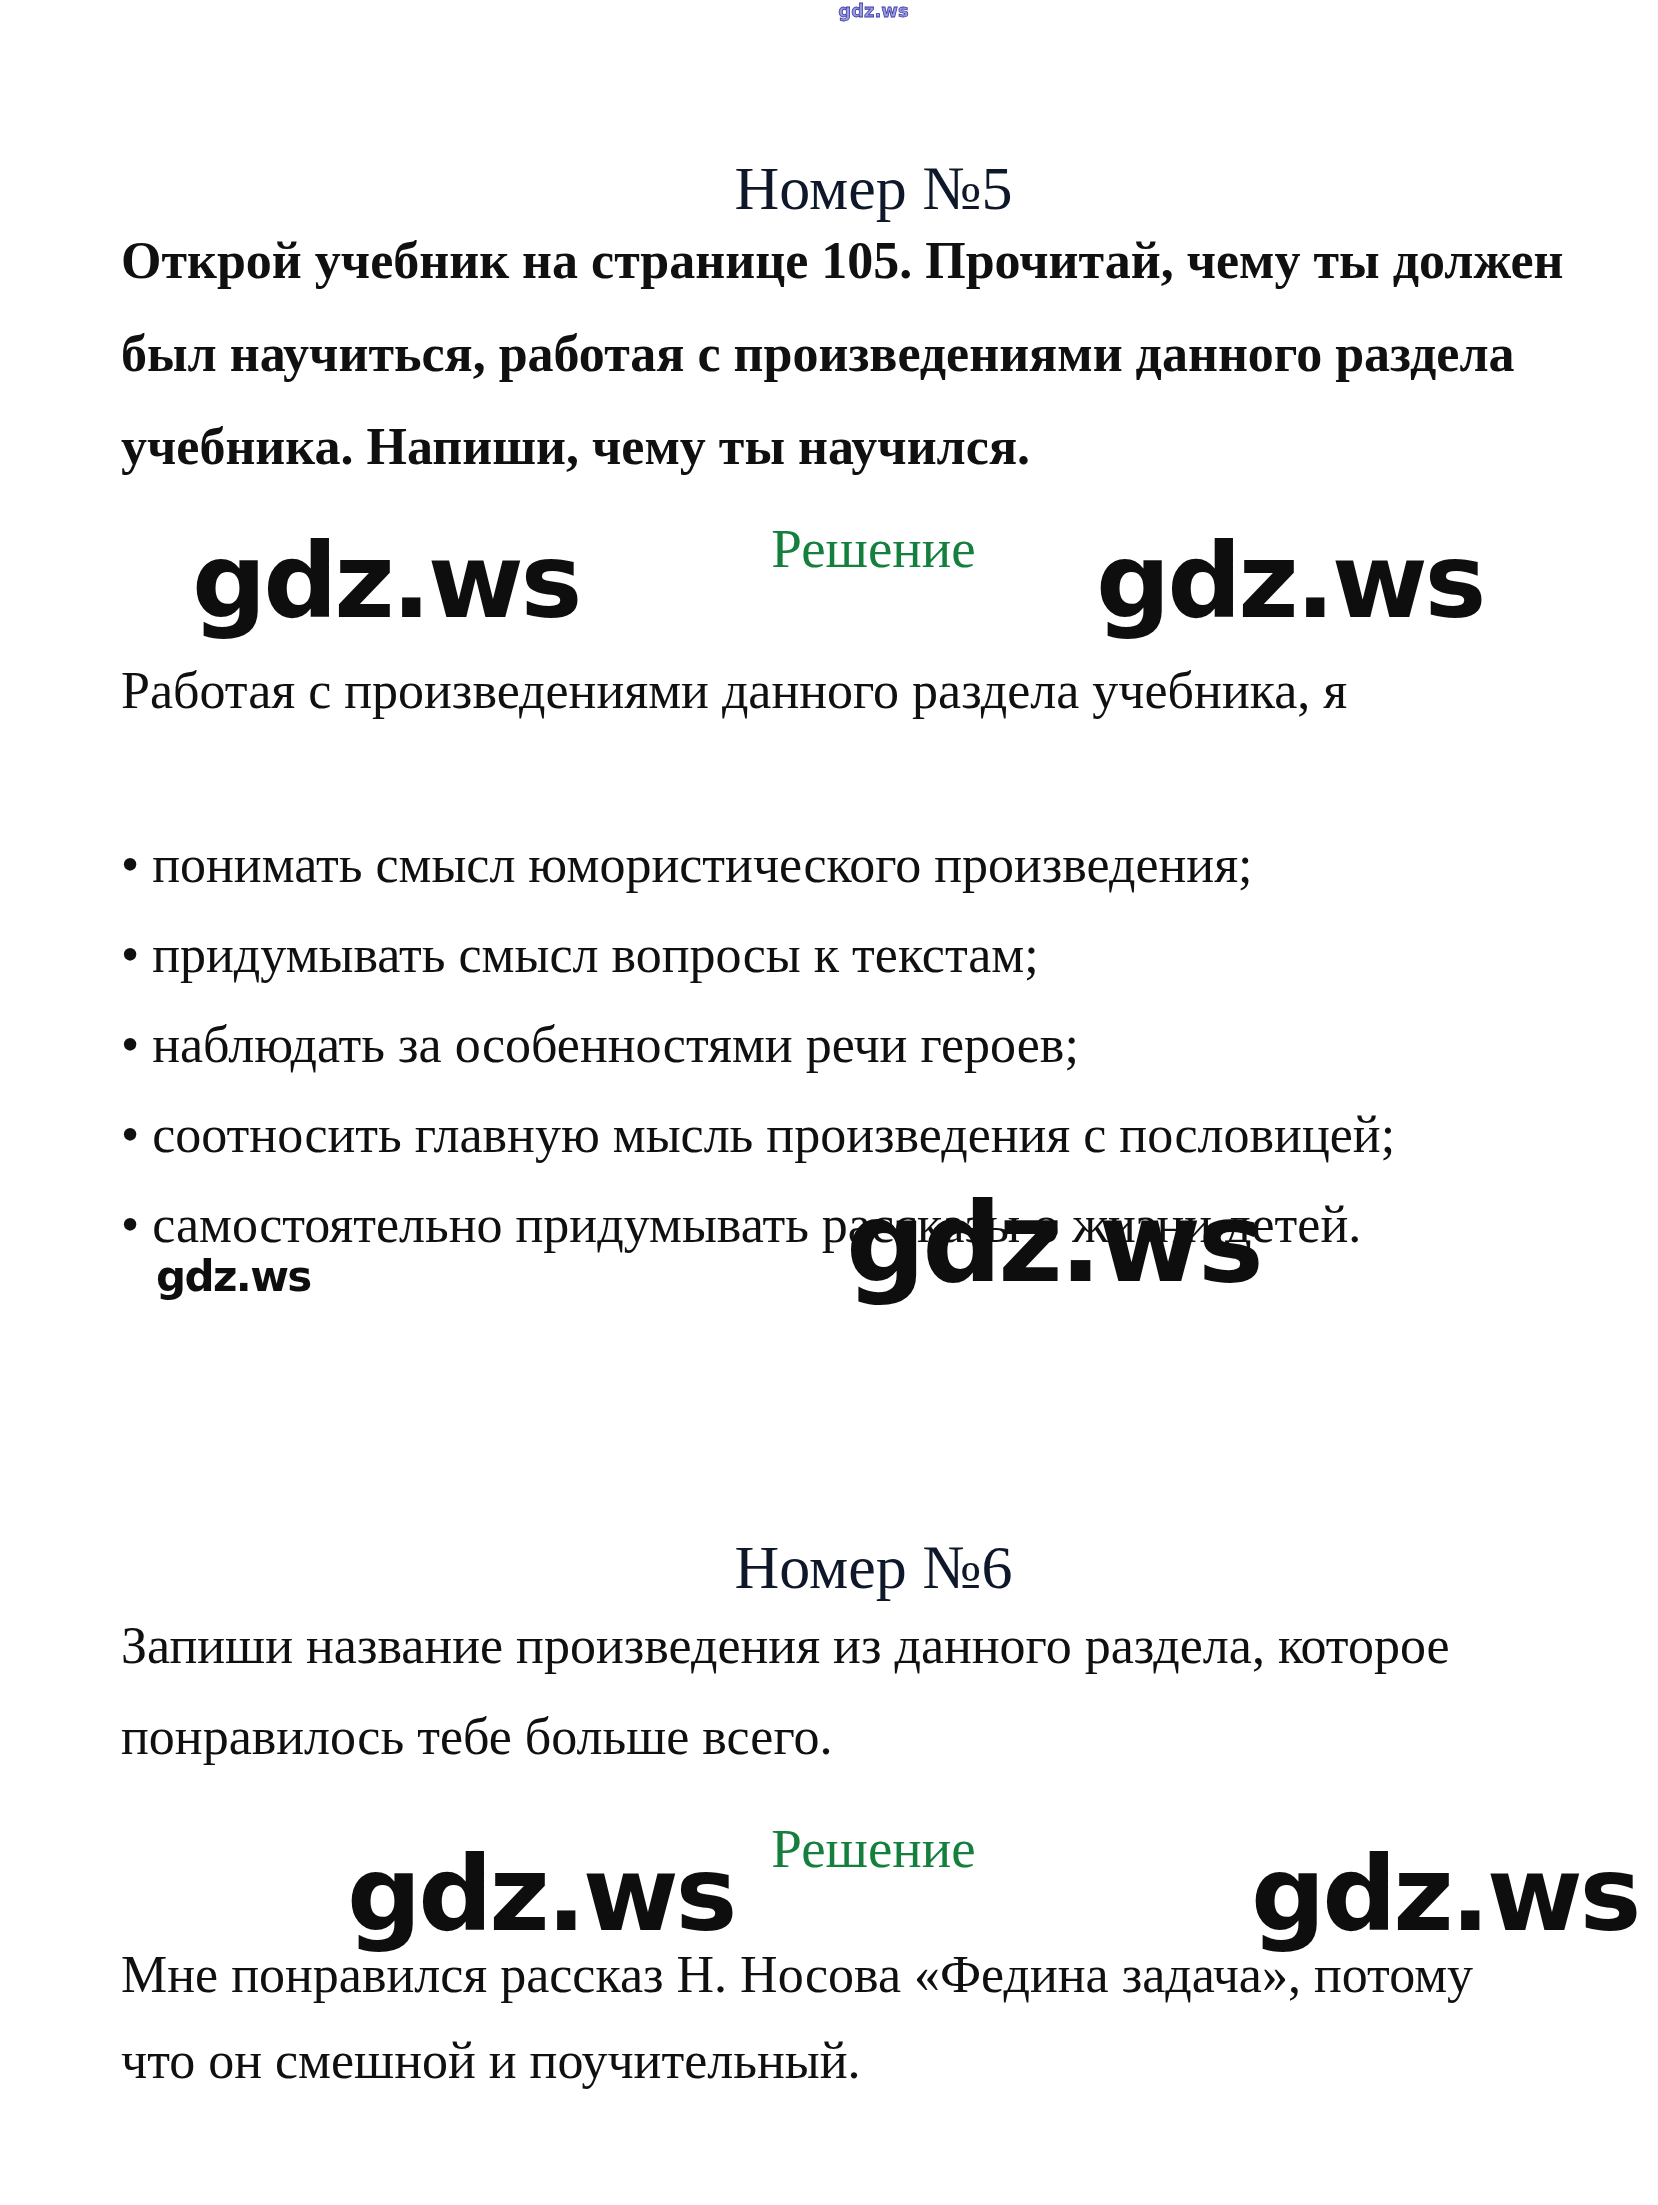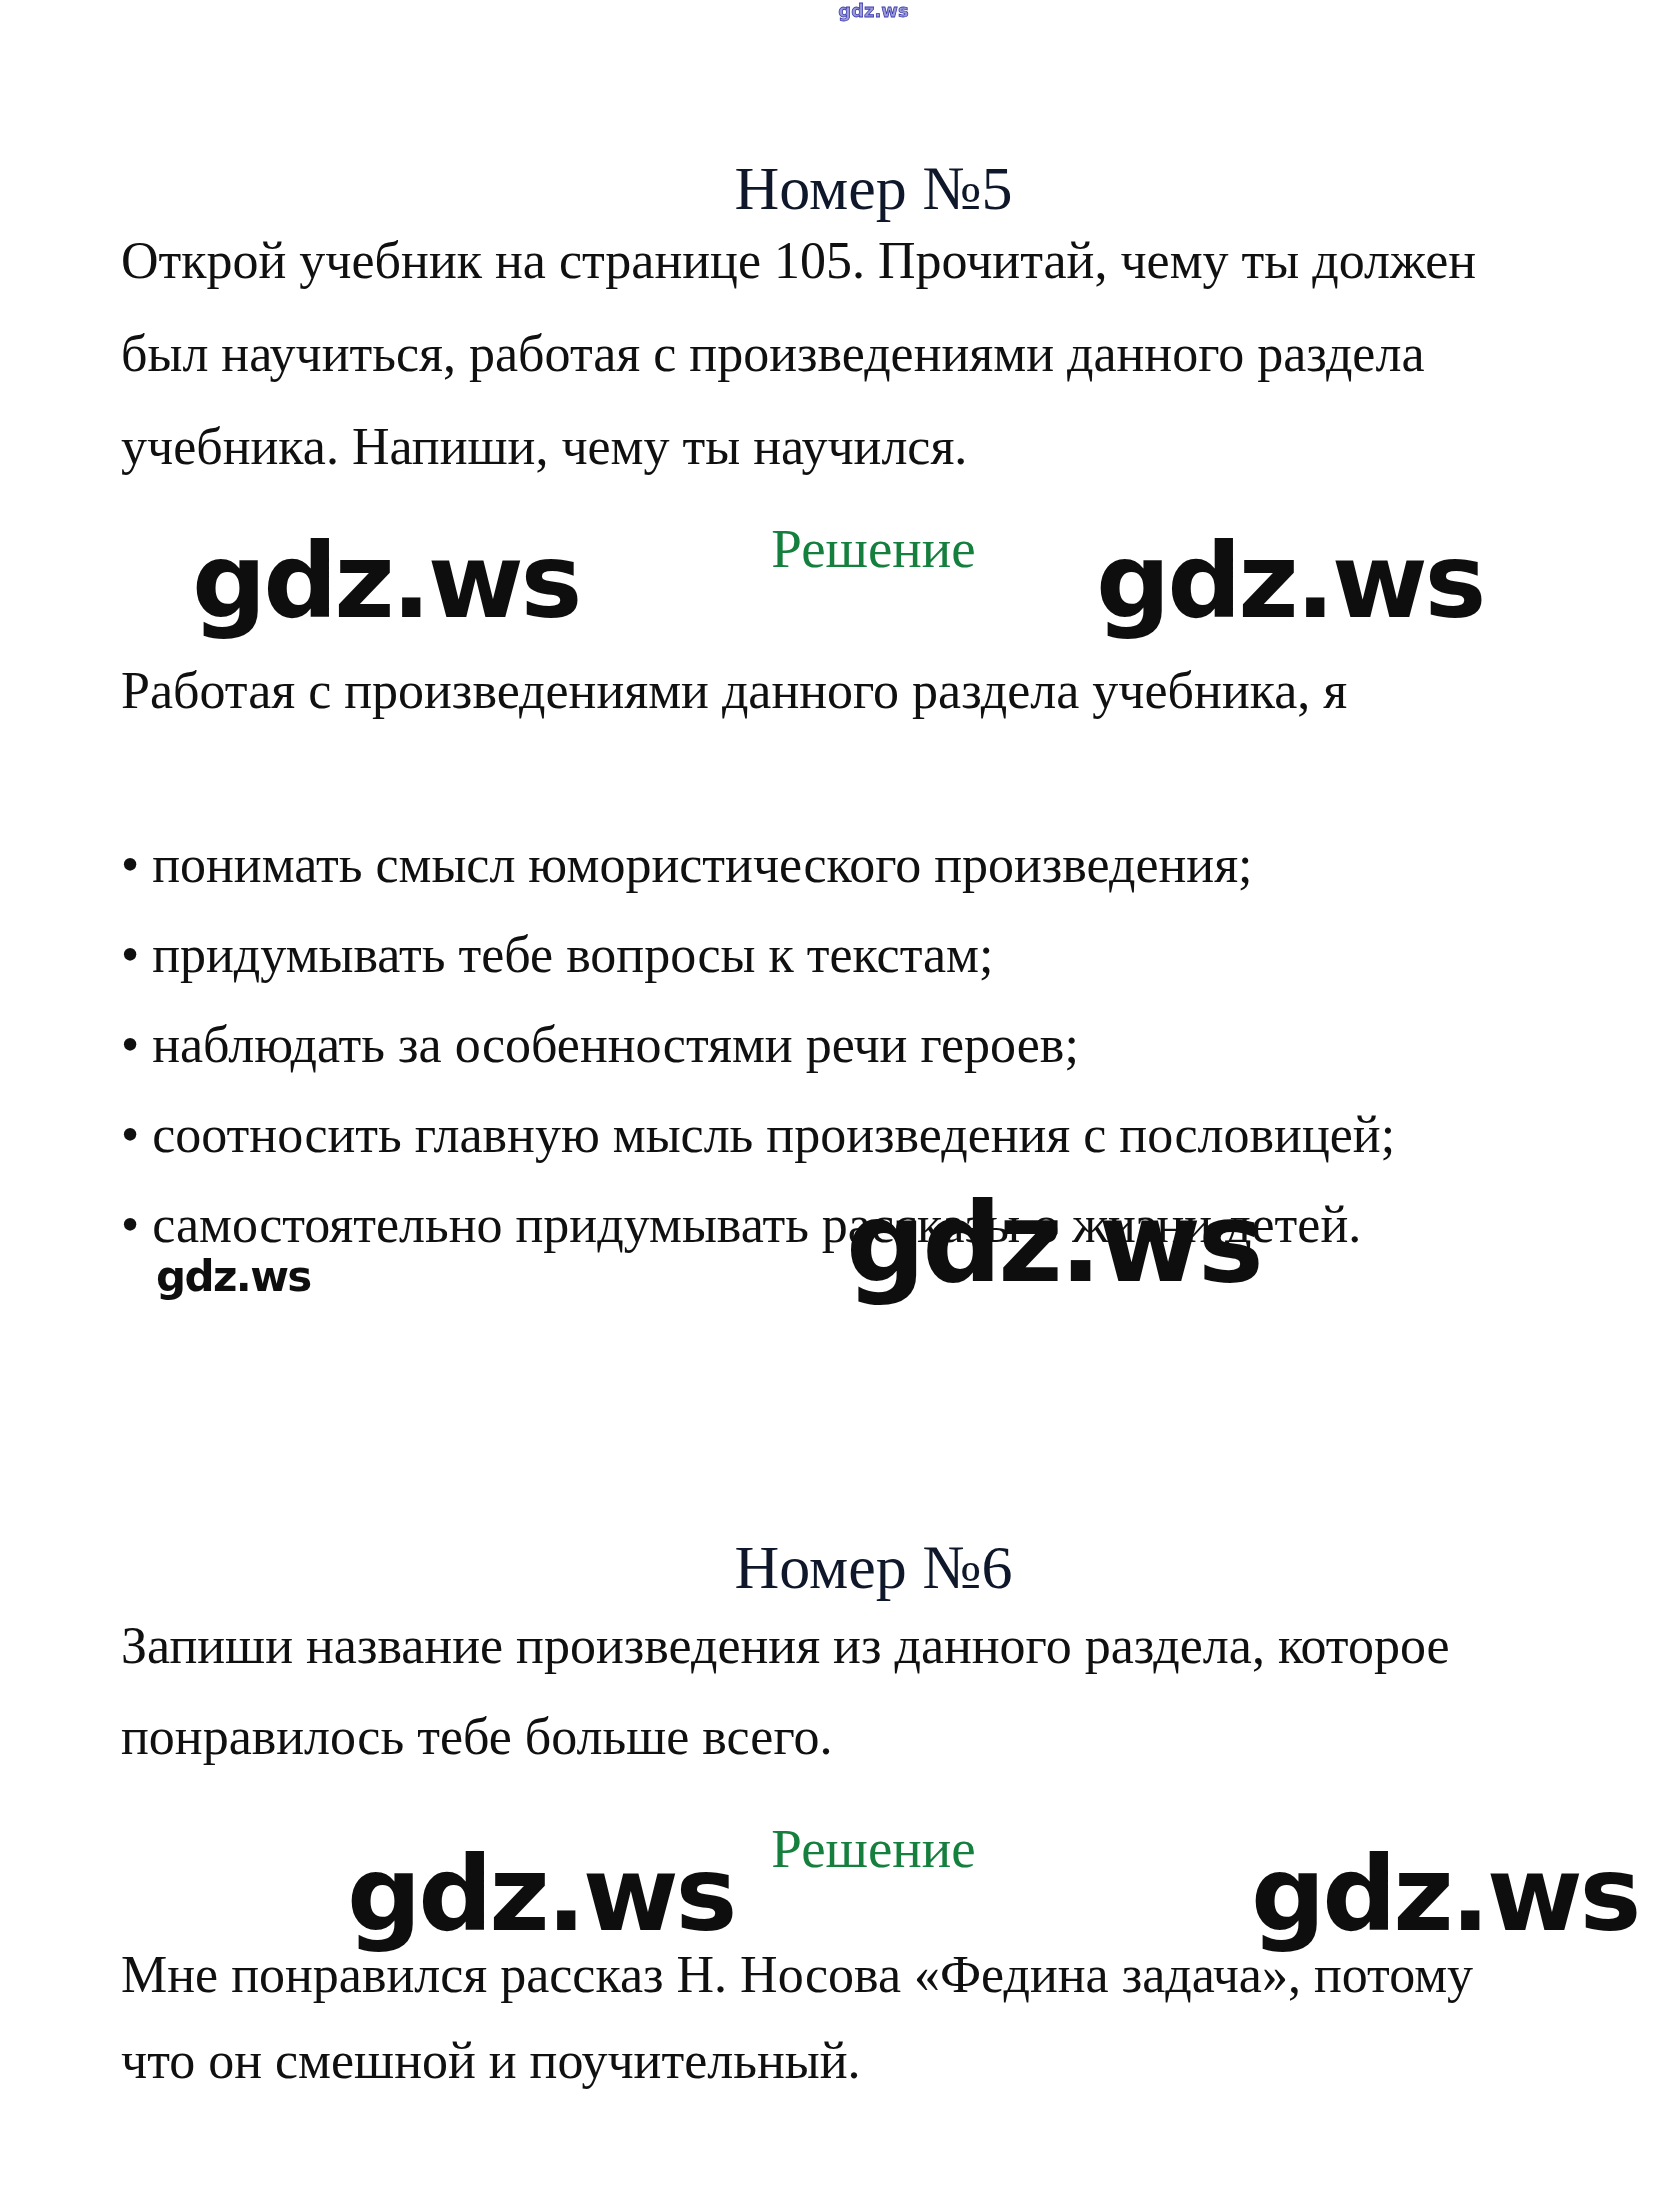--- a/index.html
+++ b/index.html
@@ -59,21 +59,21 @@
     color: #101010;
   }
   .lh114 { line-height: 93px; }
   .lh112 { line-height: 91px; }
   .lh110 { line-height: 90px; }
   .lh106 { line-height: 86px; }
   .line { white-space: nowrap; }
 
   
   #h5        { top: 120px; }
-  #task1     { top: 214px; }
+  #task1     { top: 214px; font-weight: bold; }
   #sol1      { top: 516px; }
   #wm1-left  { top: 529px; left: 148px; }
   #wm1-right { top: 529px; left: 1052px; }
   #answer1   { top: 645px; }
   #bullets1  { top: 820px; }
   #wm-small1 { top: 1256px; left: 112px; }
   #wm-center { top: 1187px; left: 802px; }
   #h6        { top: 1499px; }
   #task2     { top: 1600px; }
   #sol2      { top: 1816px; }
@@ -100,21 +100,21 @@
 
   <div id="wm1-left" class="abs wm wm-big">gdz.ws</div>
   <div id="wm1-right" class="abs wm wm-big">gdz.ws</div>
 
   <div id="answer1" class="abs para lh112">
     <div class="line">Работая с произведениями данного раздела учебника, я</div>
   </div>
 
   <div id="bullets1" class="abs para lh110">
     <div class="line">• понимать смысл юмористического произведения;</div>
-    <div class="line">• придумывать тебе вопросы к текстам;</div>
+    <div class="line">• придумывать смысл вопросы к текстам;</div>
     <div class="line">• наблюдать за особенностями речи героев;</div>
     <div class="line">• соотносить главную мысль произведения с пословицей;</div>
     <div class="line">• самостоятельно придумывать рассказы о жизни детей.</div>
   </div>
 
   <div id="wm-small1" class="abs wm wm-small">gdz.ws</div>
   <div id="wm-center" class="abs wm wm-huge">gdz.ws</div>
 
   <div id="h6" class="abs heading">Номер №6</div>
 

